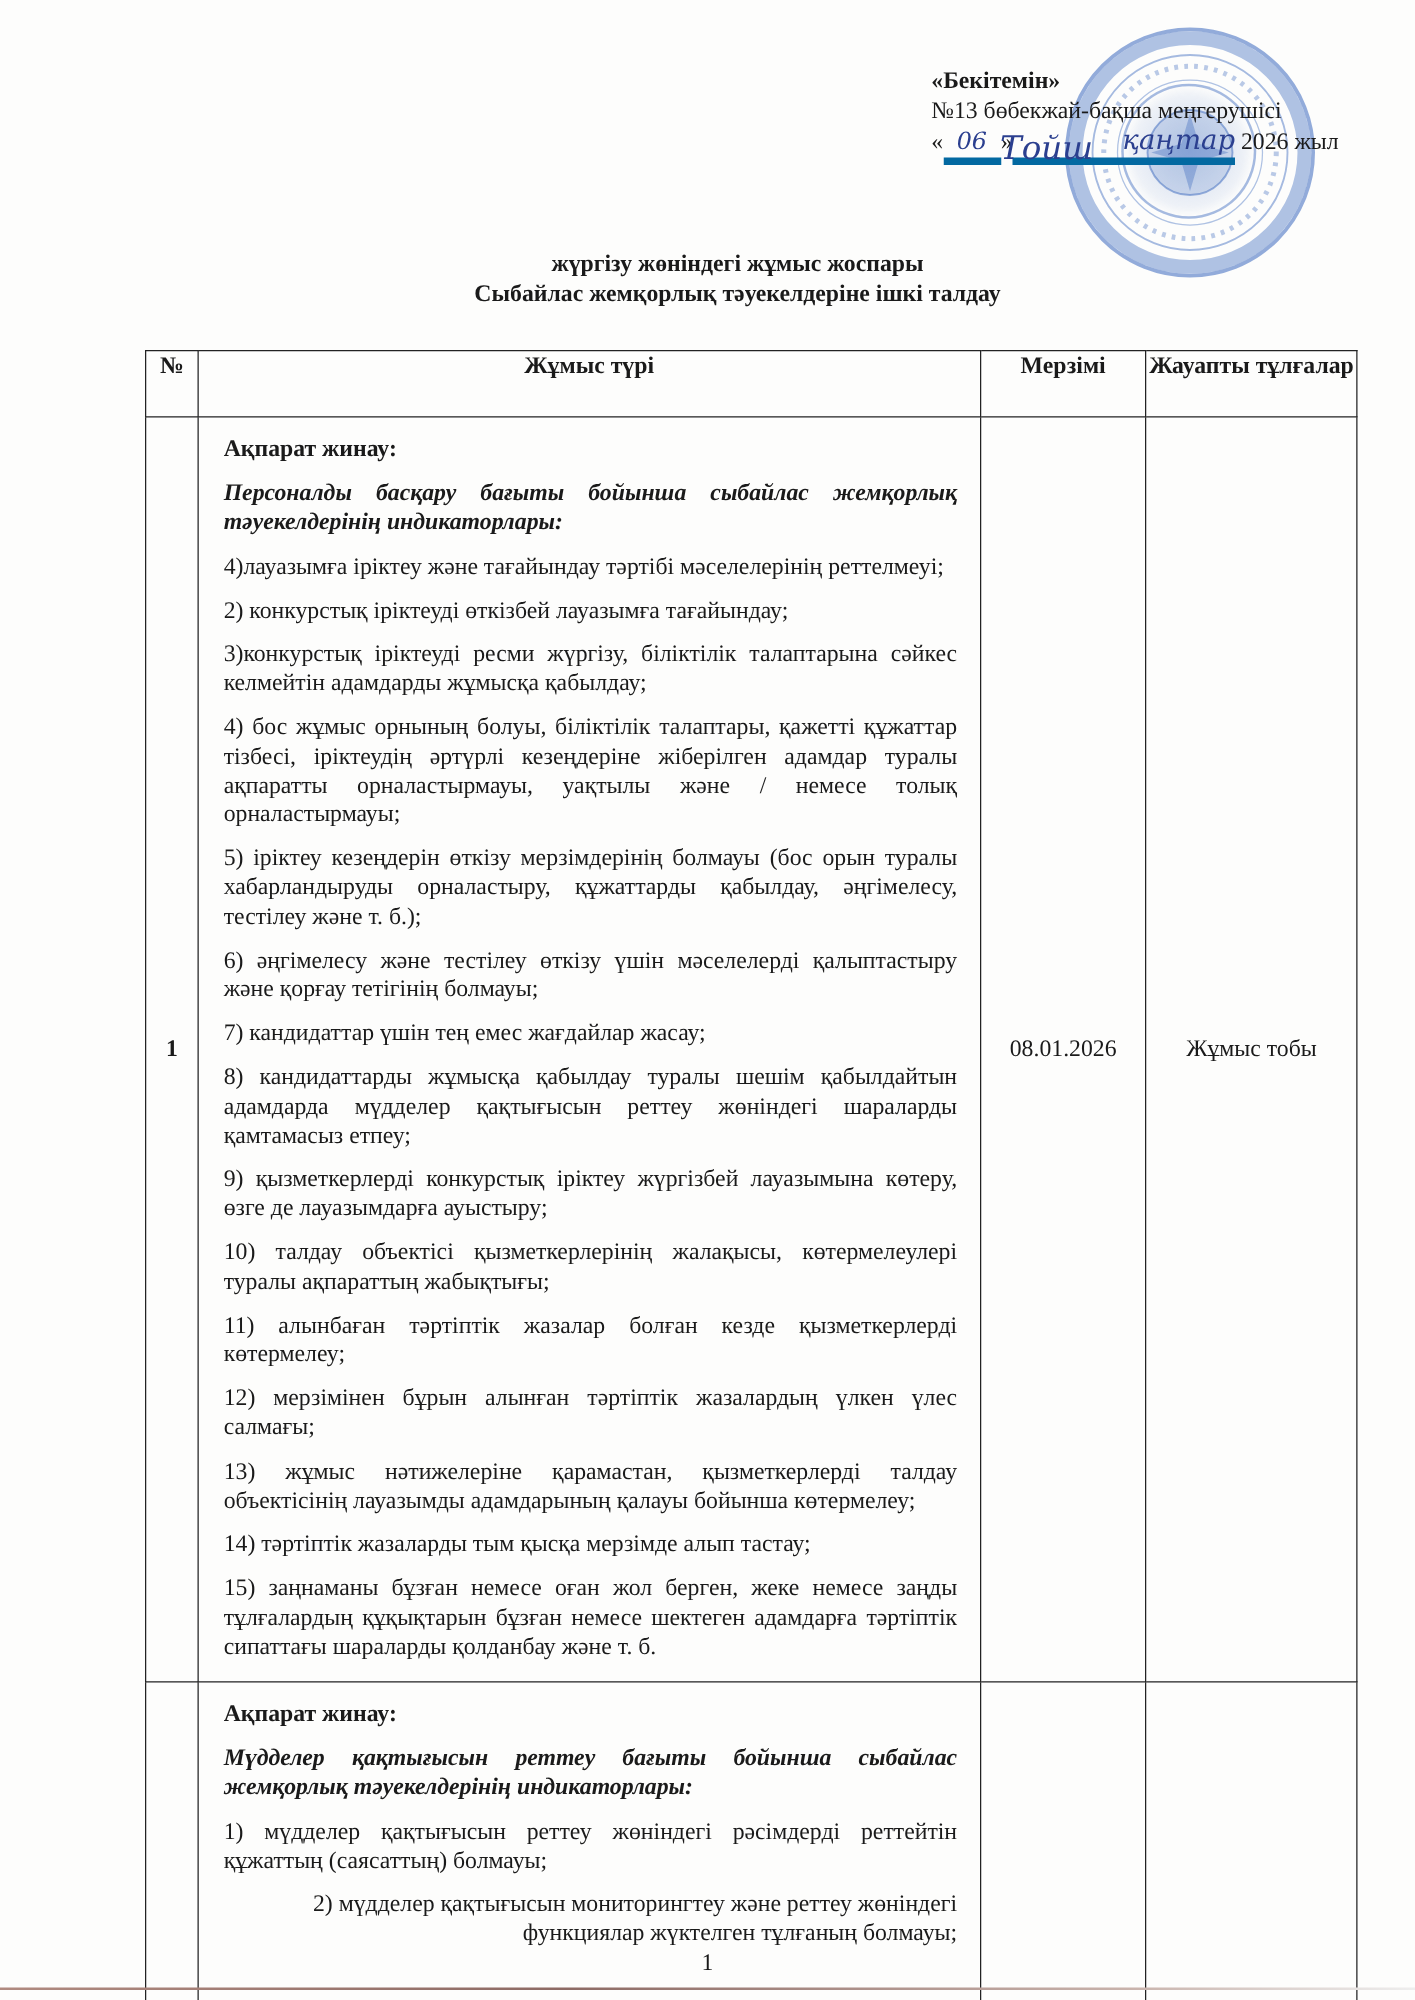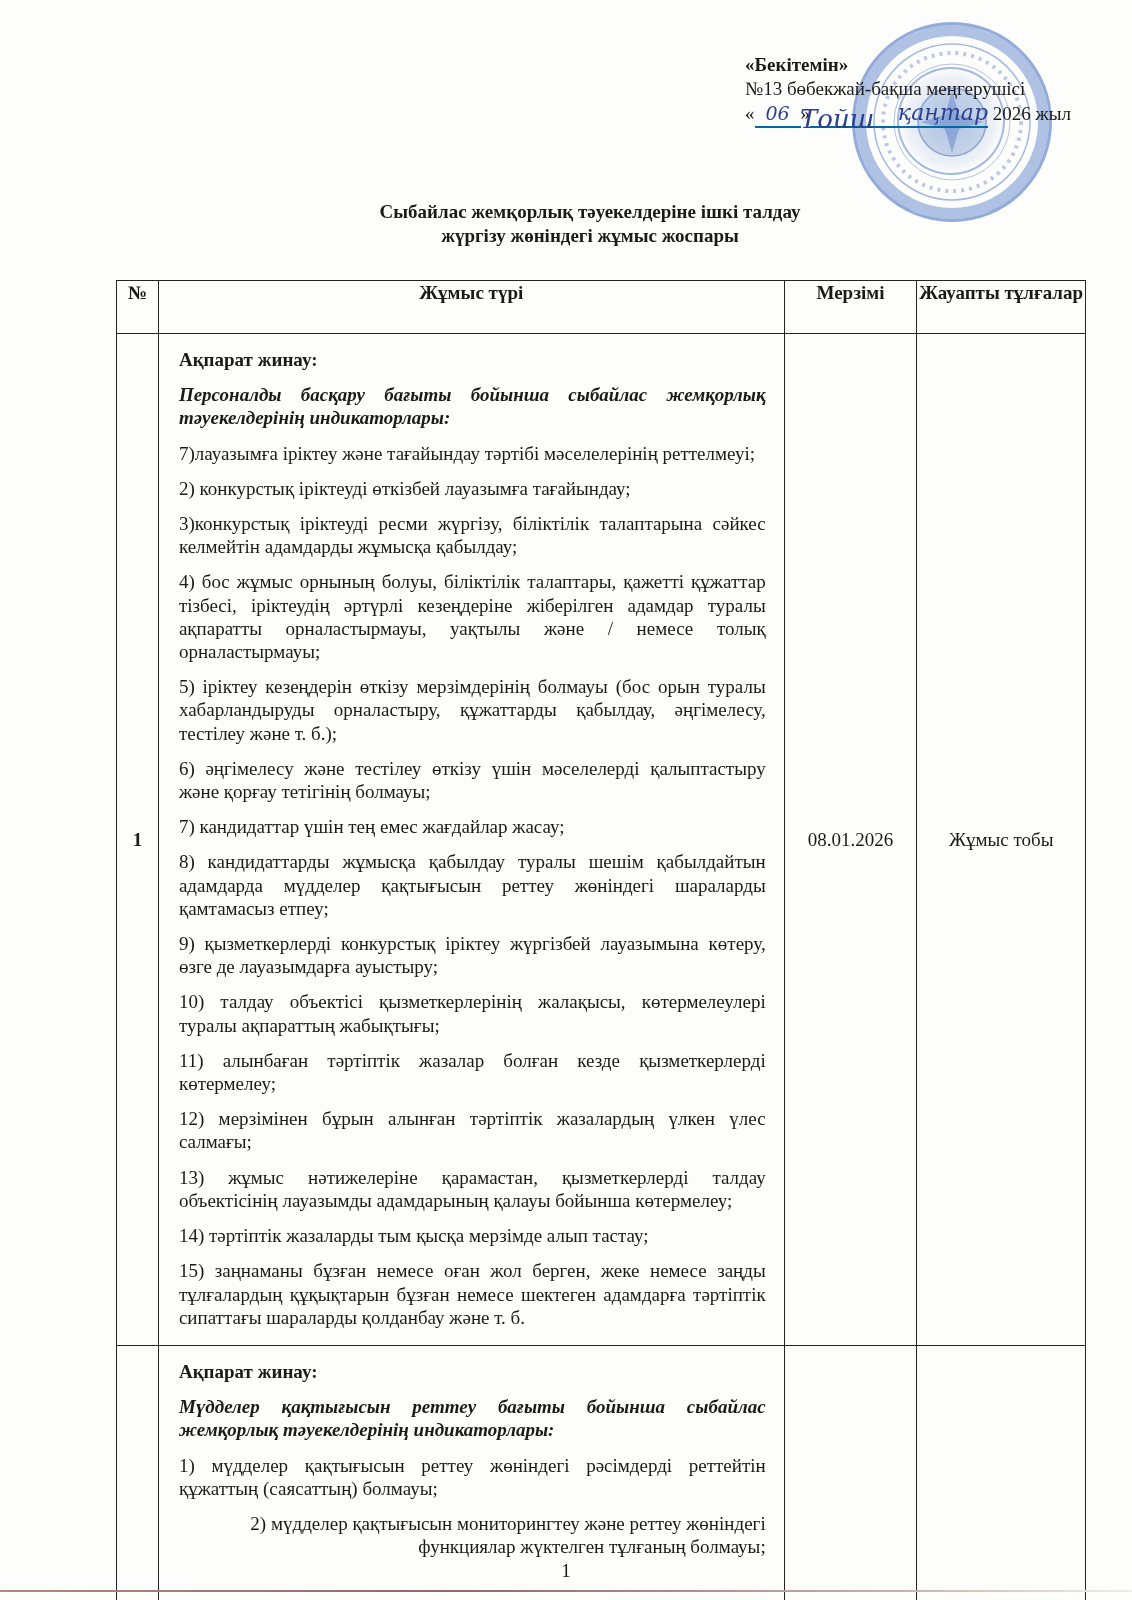--- a/index.html
+++ b/index.html
@@ -9,21 +9,21 @@
     font-family: "Liberation Serif", "DejaVu Serif", serif;
     color: #1a1a1a;
   }
   .approve {
     position: absolute; left: 745px; top: 38px; width: 340px;
     font-size: 19px; line-height: 24px; z-index: 3; margin-top: 15px;
   }
   .approve .title { font-weight: bold; }
   .approve .line { white-space: nowrap; }
   .approve .r { text-align: right; }
-  .approve .ul { display: inline-block; border-bottom: 2px solid #0369a1; }
+  .approve .ul { display: inline-block; border-bottom: 6px solid #0369a1; }
   .sig {
     position: absolute; font-family: "DejaVu Serif", serif; font-style: italic;
     color: #2b3f8f; z-index: 4;
   }
   .stamp {
     position: absolute; left: 852px; top: 22px; width: 194px; height: 194px;
     border-radius: 50%; border: 3px solid rgba(58,104,190,0.55);
     box-shadow: inset 0 0 0 8px rgba(255,255,255,0), inset 0 0 0 11px rgba(58,104,190,0.4);
     z-index: 2;
   }
@@ -85,39 +85,39 @@
   <div class="line title">«Бекітемін»</div>
   <div class="line">№13 бөбекжай-бақша  меңгерушісі</div>
   <div class="line">
     «<span class="ul" style="width:46px;text-align:center;"><span class="sig" style="position:static;">06</span></span>»<span class="ul" style="width:178px;text-align:right;"><span class="sig" style="position:static;font-size:22px;">қаңтар</span></span>
     <span>2026 жыл</span>
   </div>
 </div>
 <div class="sig" style="left:800px; top:80px; font-size:26px;margin-top:24px;">Тойш</div>
 
 <div class="doc-title">
+  <div>жүргізу жөніндегі жұмыс жоспары</div>
   <div>Сыбайлас жемқорлық тәуекелдеріне ішкі талдау</div>
-  <div>жүргізу жөніндегі жұмыс жоспары</div>
 </div>
 
 <table class="plan">
   <tbody>
       <tr class="hdr">
     <th class="c-no">№</th>
     <th class="c-work">Жұмыс түрі</th>
     <th class="c-date">Мерзімі</th>
     <th class="c-resp">Жауапты тұлғалар</th>
   </tr>
 
   <tr>
     <td class="mid no-cell">1</td>
     <td class="work">
       <p class="h">Ақпарат жинау:</p>
       <p class="sub">Персоналды басқару бағыты бойынша сыбайлас жемқорлық тәуекелдерінің индикаторлары:</p>
-      <p>7)лауазымға іріктеу және тағайындау тәртібі мәселелерінің реттелмеуі;</p>
+      <p>4)лауазымға іріктеу және тағайындау тәртібі мәселелерінің реттелмеуі;</p>
       <p>2) конкурстық іріктеуді өткізбей лауазымға тағайындау;</p>
       <p>3)конкурстық іріктеуді ресми жүргізу, біліктілік талаптарына сәйкес келмейтін адамдарды жұмысқа қабылдау;</p>
       <p>4) бос жұмыс орнының болуы, біліктілік талаптары, қажетті құжаттар тізбесі, іріктеудің әртүрлі кезеңдеріне жіберілген адамдар туралы ақпаратты орналастырмауы, уақтылы және / немесе толық орналастырмауы;</p>
       <p>5) іріктеу кезеңдерін өткізу мерзімдерінің болмауы (бос орын туралы хабарландыруды орналастыру, құжаттарды қабылдау, әңгімелесу, тестілеу және т. б.);</p>
       <p>6) әңгімелесу және тестілеу өткізу үшін мәселелерді қалыптастыру және қорғау тетігінің болмауы;</p>
       <p>7) кандидаттар үшін тең емес жағдайлар жасау;</p>
       <p>8) кандидаттарды жұмысқа қабылдау туралы шешім қабылдайтын адамдарда мүдделер қақтығысын реттеу жөніндегі шараларды қамтамасыз етпеу;</p>
       <p>9) қызметкерлерді конкурстық іріктеу жүргізбей лауазымына көтеру, өзге де лауазымдарға ауыстыру;</p>
       <p>10) талдау объектісі қызметкерлерінің жалақысы, көтермелеулері туралы ақпараттың жабықтығы;</p>
       <p>11) алынбаған тәртіптік жазалар болған кезде қызметкерлерді көтермелеу;</p>

